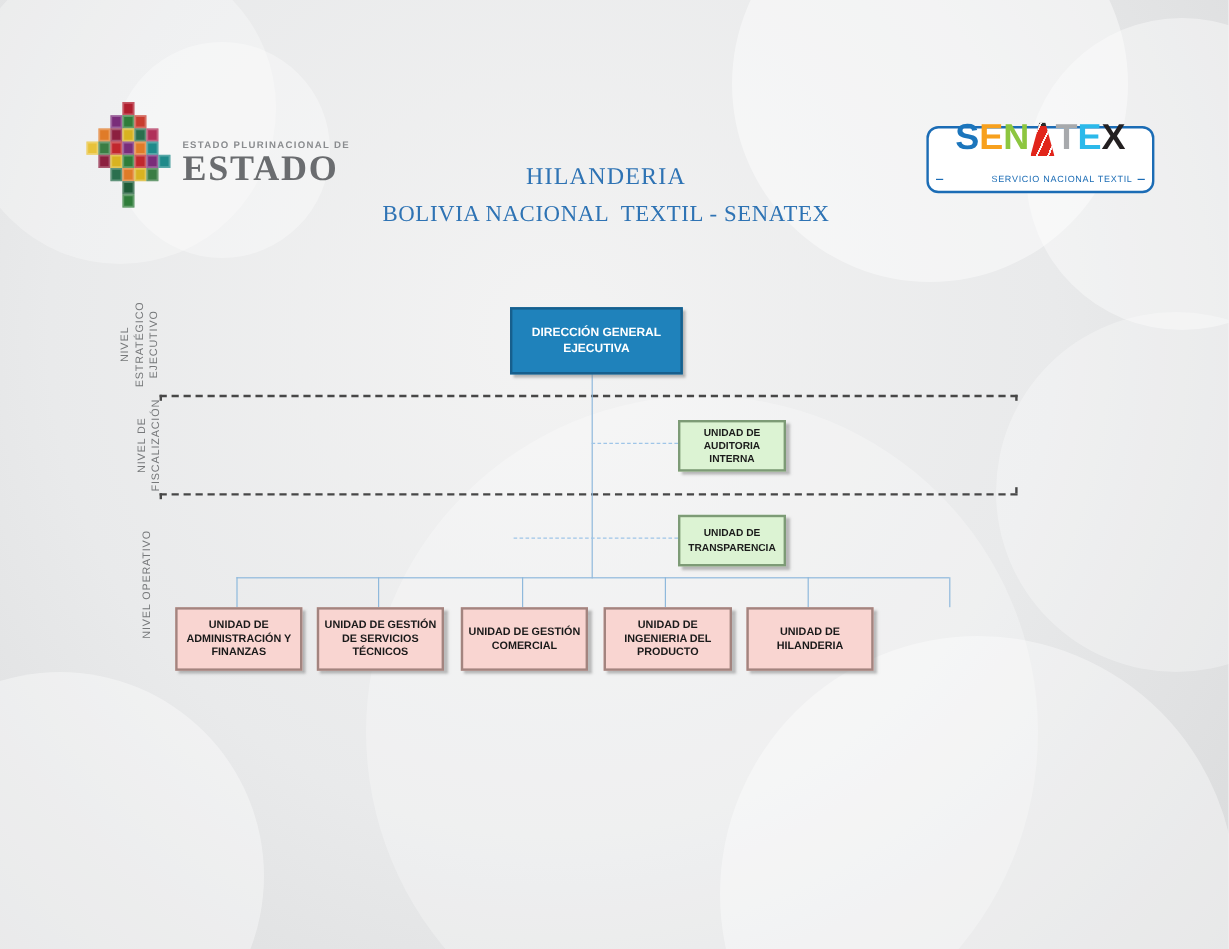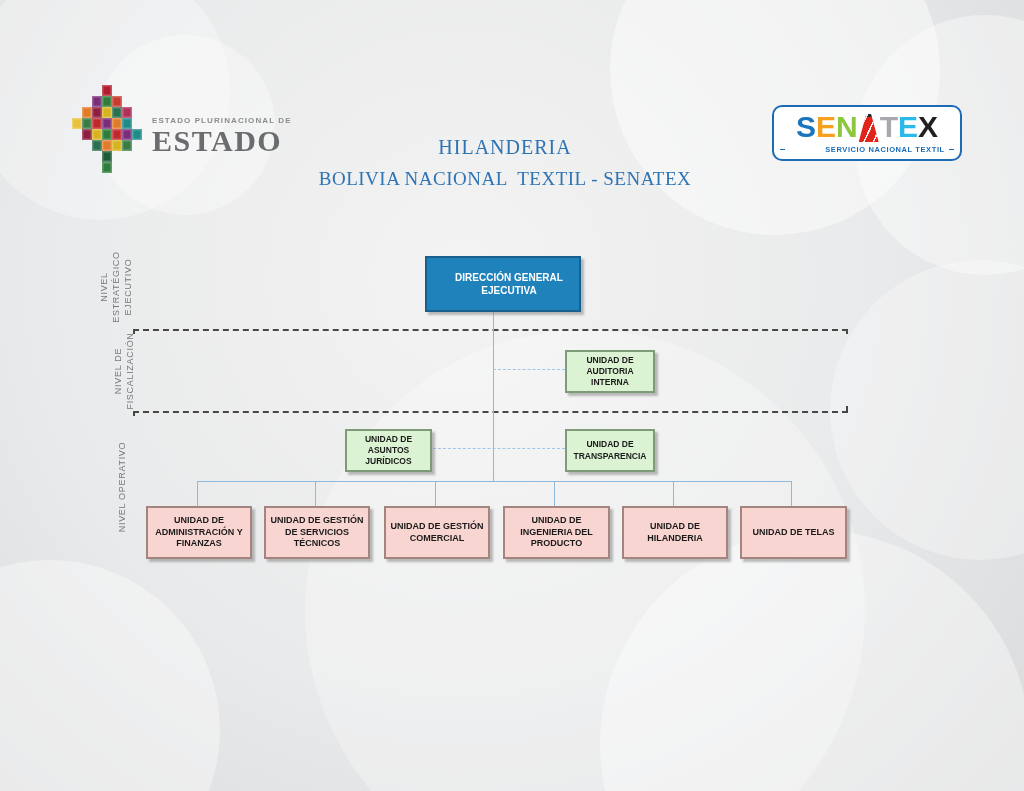--- a/index.html
+++ b/index.html
@@ -33,21 +33,21 @@
   .lt-t{color:var(--senatex_t,#a7a9ac);}
   .lt-e2{color:var(--senatex_e2,#2bb9ea);}
   .lt-x{color:var(--senatex_x,#231f20);}
   .cone{width:20px;height:28px;margin:0 1px;
     clip-path:polygon(38% 0,62% 0,100% 100%,0 100%);
     background:
       repeating-linear-gradient(115deg, transparent 0 7px, rgba(255,255,255,.95) 7px 8.5px),
       linear-gradient(180deg,#2a2a2a 0 11%, var(--senatex_a,#e1251b) 11%);}
   .senatex-tag{display:flex;align-items:center;width:94%;margin-top:3px;}
   .senatex-tag .rule{flex:1;height:0;border-top:1.5px solid var(--senatex_border,#1b6cb5);}
-  .senatex-tag .txt{font-size:7.5px;font-weight:bold;color:var(--senatex_border,#1b6cb5);letter-spacing:.6px;margin:0 4px;white-space:nowrap;padding-left:36px;}
+  .senatex-tag .txt{font-size:7.5px;font-weight:normal;color:var(--senatex_border,#1b6cb5);letter-spacing:.6px;margin:12px 4px;white-space:nowrap;padding-left:36px;}
 
   
   .level-label{position:absolute;transform:translate(-50%,-50%) rotate(-90deg);
     font-size:9px;color:var(--level_gray,#76787a);letter-spacing:.7px;line-height:1.35;
     text-align:center;white-space:pre-line;}
 
   
   .sep{position:absolute;left:133px;width:715px;height:0;border-top:2px dashed var(--separator,#474747);}
   .sep .tick{position:absolute;width:2px;height:5px;background:var(--separator,#474747);}
   .sep .tl{left:0;}
@@ -58,21 +58,21 @@
   
   .vline{position:absolute;width:1px;background:var(--connector,#8fb9dc);}
   .hline{position:absolute;height:1px;background:var(--connector,#8fb9dc);}
   .dashline{position:absolute;height:0;border-top:1px dashed var(--connector_dash,#9fc5e8);}
 
   
   .org-node{position:absolute;display:flex;align-items:center;justify-content:center;
     text-align:center;font-weight:bold;white-space:pre-line;line-height:1.3;
     box-shadow:3px 3px 2px var(--shadow,rgba(125,125,125,.5));}
   .node-blue{background:var(--box_blue_fill,#1f82bb);border:2px solid var(--box_blue_border,#175f8d);
-    color:#fff;font-size:10px;padding-left:12px;}
+    color:#fff;font-size:10px;}
   .node-green{background:var(--box_green_fill,#dcf3d3);border:2px solid var(--box_green_border,#7d9b76);
     color:#1a1a1a;font-size:8.5px;}
   .node-pink{background:var(--box_pink_fill,#f9d5d1);border:2px solid var(--box_pink_border,#a3847f);
     color:#1a1a1a;font-size:9px;}
 </style>
 </head>
 <body>
 
 <div class="canvas">
 
@@ -171,33 +171,30 @@
   <div class="vline" style="left:554px;top:481px;height:25px;"></div>
   <div class="vline" style="left:673px;top:481px;height:25px;"></div>
   <div class="vline" style="left:791px;top:481px;height:25px;"></div>
 
   <div class="org-node node-blue" style="left:425px;top:256px;width:140px;height:52px;">DIRECCIÓN GENERAL
 EJECUTIVA</div>
 
   <div class="org-node node-green" style="left:565px;top:350px;width:86px;height:39px;">UNIDAD DE
 AUDITORIA INTERNA</div>
 
-  <div class="org-node node-green" style="left:345px;top:429px;width:83px;height:39px;">UNIDAD DE ASUNTOS
-JURÍDICOS</div>
   <div class="org-node node-green" style="left:565px;top:429px;width:86px;height:39px;">UNIDAD DE
 TRANSPARENCIA</div>
 
   <div class="org-node node-pink" style="left:146px;top:506px;width:102px;height:49px;">UNIDAD DE
 ADMINISTRACIÓN Y
 FINANZAS</div>
   <div class="org-node node-pink" style="left:264px;top:506px;width:102px;height:49px;">UNIDAD DE GESTIÓN
 DE SERVICIOS
 TÉCNICOS</div>
   <div class="org-node node-pink" style="left:384px;top:506px;width:102px;height:49px;">UNIDAD DE GESTIÓN
 COMERCIAL</div>
   <div class="org-node node-pink" style="left:503px;top:506px;width:103px;height:49px;">UNIDAD DE
 INGENIERIA DEL
 PRODUCTO</div>
   <div class="org-node node-pink" style="left:622px;top:506px;width:102px;height:49px;">UNIDAD DE
 HILANDERIA</div>
-  <div class="org-node node-pink" style="left:740px;top:506px;width:103px;height:49px;">UNIDAD DE TELAS</div>
 
 </div>
 
 </body></html>

